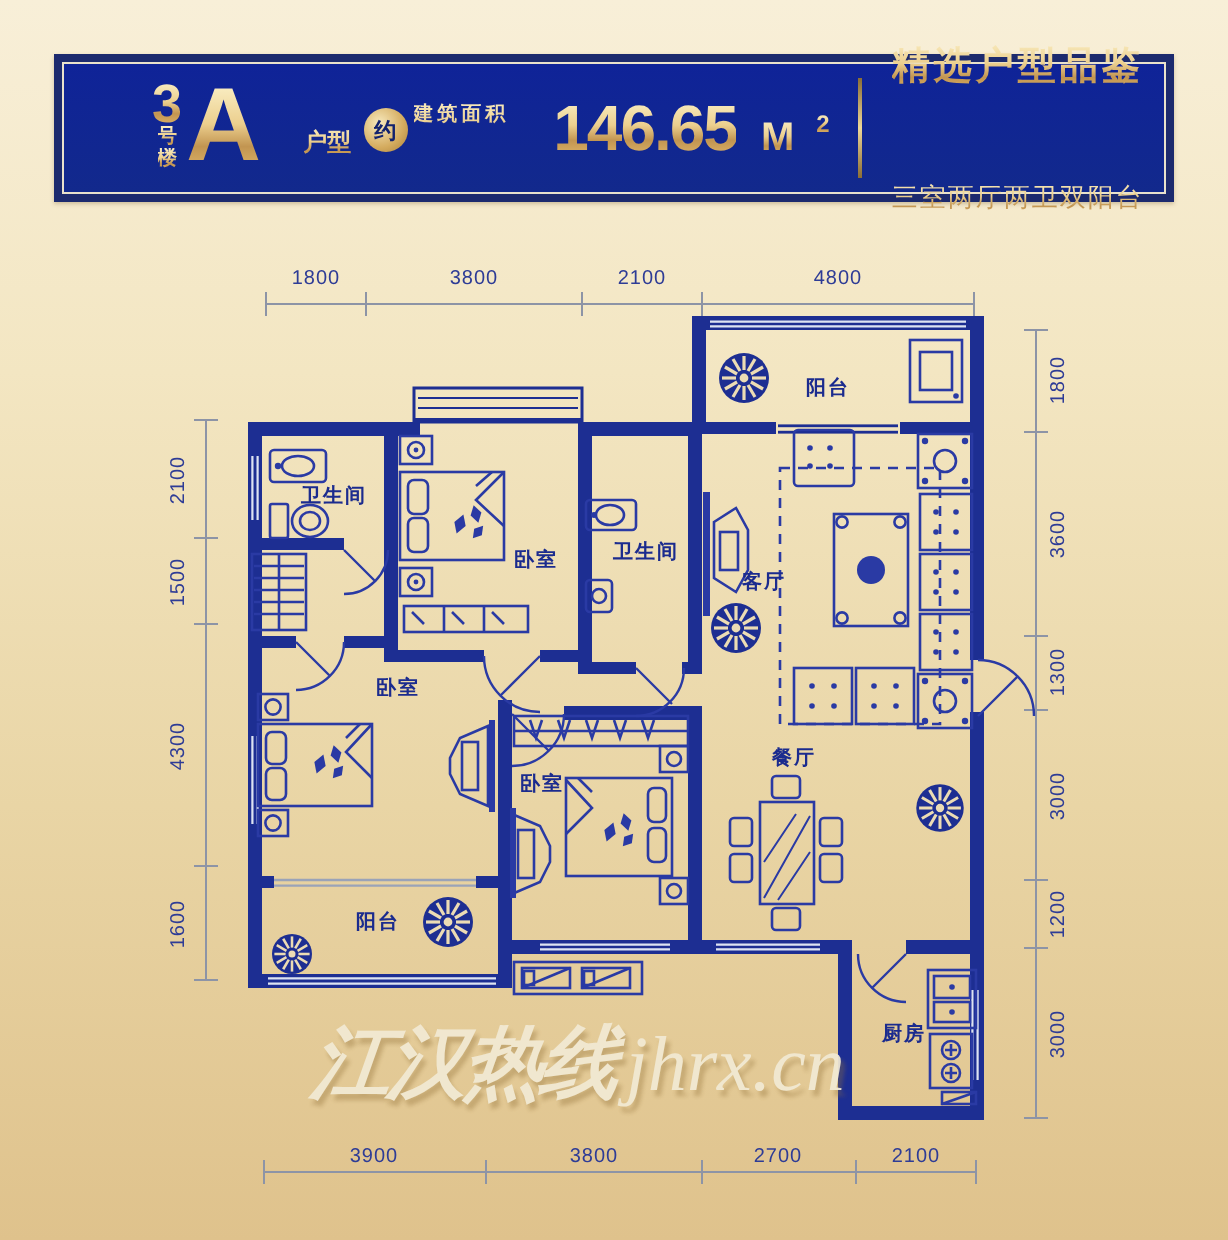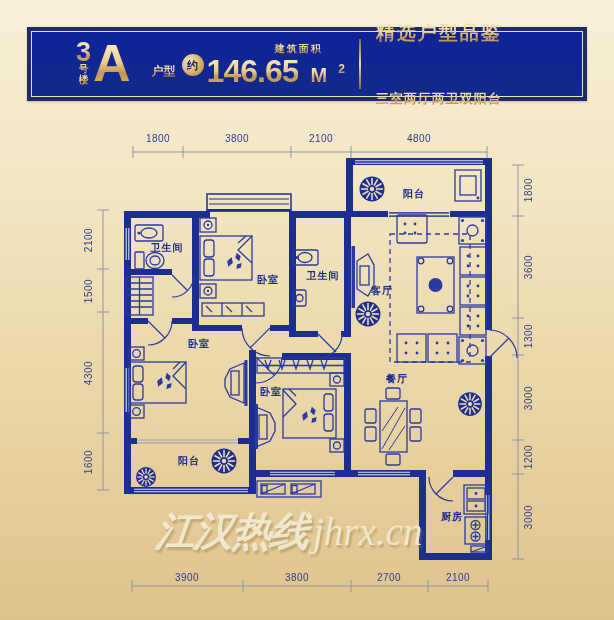--- a/index.html
+++ b/index.html
@@ -35,31 +35,31 @@
   .bldg-char{font-size:10px;font-weight:bold;line-height:1.1;}
   .unit-letter{font-size:52px;font-weight:bold;line-height:.8;margin:0 5px 0 2px;}
   .unit-type{font-size:12px;font-weight:bold;align-self:flex-end;margin:0 6px 16px 16px;}
   .approx-badge{
     width:22px;height:22px;border-radius:50%;flex:0 0 auto;
     background:radial-gradient(circle at 35% 35%,#f7e9bd,#d4ab5e 60%,#a97f3a);
     color:#12226e;font-size:11px;font-weight:bold;
     display:flex;align-items:center;justify-content:center;
     margin:2px 3px 0 0;
   }
-  .area-block{display:flex;flex-direction:column;}
+  .area-block{display:flex;}
   .area-caption{font-size:10px;font-weight:bold;letter-spacing:2px;text-align:right;padding-right:22px;margin-bottom:1px;}
   .area-row{display:flex;align-items:baseline;line-height:.9;gap:11px;}
   .area-value{font-size:32px;font-weight:bold;letter-spacing:-1px;}
   .area-unit{font-size:20px;font-weight:bold;margin-left:1px;}
   .area-sup{font-size:12px;font-weight:bold;position:relative;top:-9px;}
   .divider{width:2px;height:50px;margin:0 15px 0 14px;flex:0 0 auto;
     background:linear-gradient(180deg,#8a6d35,#eed898,#8a6d35);}
   .tagline{display:flex;flex-direction:column;justify-content:space-between;gap:40px;}
   .tagline-title{font-size:19px;font-weight:bold;letter-spacing:2px;margin-bottom:4px;}
-  .tagline-sub{font-size:13px;font-weight:bold;letter-spacing:1px;}
+  .tagline-sub{font-size:13px;font-weight:normal;letter-spacing:1px;}
 
   
   .plan{position:absolute;left:0;top:0;width:614px;height:620px;}
   .room-label{font-size:10px;font-weight:bold;fill:#1b2b8e;letter-spacing:1px;text-anchor:middle;}
   .dim-label{font-size:10px;fill:#2e3c96;letter-spacing:.5px;text-anchor:middle;}
   .furn{stroke:#2a3aa4;stroke-width:1.3;fill:none;}
   .furn-fill{fill:#2a3aa4;stroke:none;}
   .door{stroke:#2a3aa4;stroke-width:1.2;fill:none;}
   .winline{stroke:#dde3f2;stroke-width:1.1;fill:none;}
   .winline-gray{stroke:#9aa3b8;stroke-width:1.2;fill:none;}

